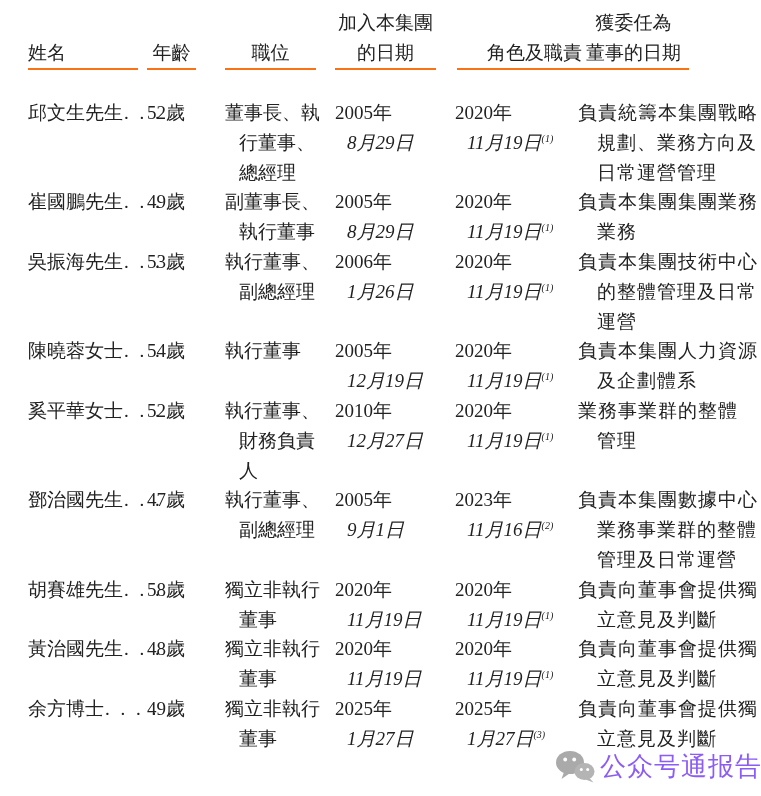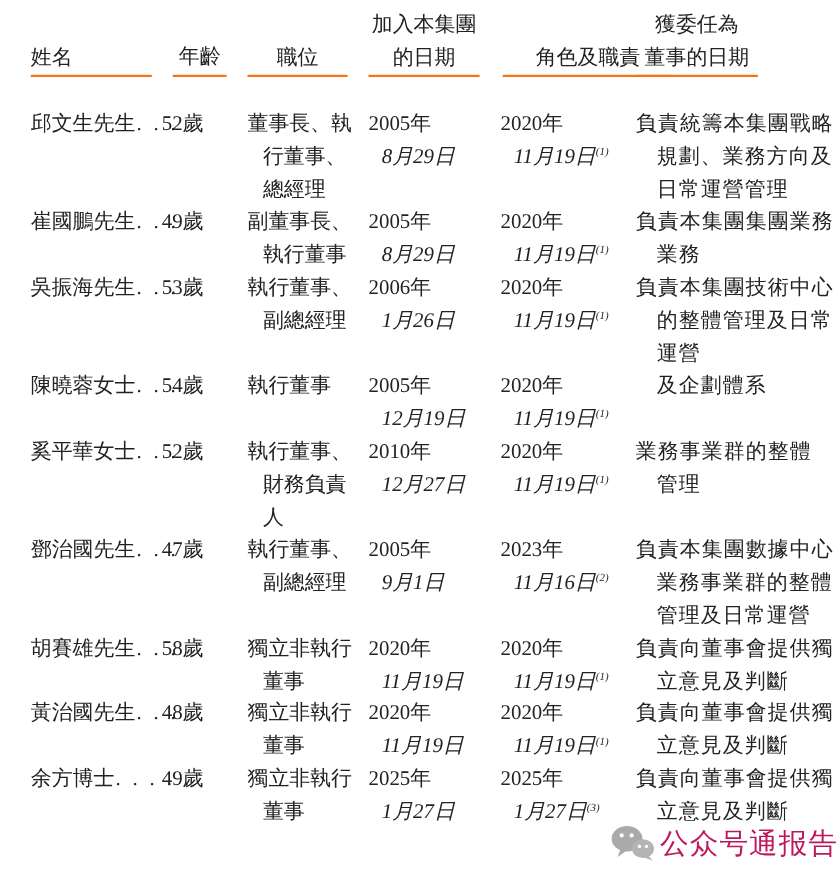--- a/index.html
+++ b/index.html
@@ -20,21 +20,21 @@
     padding-top:8px;
   }
   .hwrap{
     display:flex;flex-direction:column;justify-content:flex-end;
     height:60px;
     border-bottom:2px solid #f97316;
     text-align:center;
   }
   .hl{font-size:19px;line-height:29.8px;white-space:nowrap;}
   .hw-name{width:110px;text-align:left;}
-  .hw-age{width:49px;margin-left:10px;font-family:Liberation Mono, monospace;}
+  .hw-age{width:49px;margin-left:0;}
   .hw-pos{width:91px;}
   .hw-join{width:101px;}
   .hw-appt{width:111px;}
   .hw-roles{width:155px;margin-left:2px;}
   
   .tbody{padding-left:28px;padding-top:28px;}
   .row{
     display:grid;
     grid-template-columns:119px 78px 110px 120px 123px 183px;
   }
@@ -47,21 +47,21 @@
   sup.fn{font-size:10px;vertical-align:7px;letter-spacing:0;line-height:0;}
   
   .watermark{
     position:absolute;left:555px;top:749px;
     display:flex;align-items:center;gap:5px;
     z-index:0;
   }
   .wm-text{
     font-family:"Liberation Sans","DejaVu Sans",sans-serif;
     font-size:26px;line-height:34px;
-    color:#be185d;letter-spacing:1px;white-space:nowrap;
+    color:#8b5cf6;letter-spacing:1px;white-space:nowrap;
   }
 </style>
 </head>
 <body>
 
 <div class="page">
 
   <div class="watermark">
     <span style="display:inline-flex;">
       <svg width="40" height="34" viewBox="0 0 40 34" xmlns="http://www.w3.org/2000/svg">
@@ -214,20 +214,21 @@
           </div>
       <div class="cell">
             <div class="ln">2005年</div>
             <div class="ln ind-date">12月19日</div>
           </div>
       <div class="cell">
             <div class="ln">2020年</div>
             <div class="ln ind-date">11月19日<sup class="fn">(1)</sup></div>
           </div>
       <div class="cell cell-roles">
+            <div class="ln">負責本集團人力資源</div>
             <div class="ln ind-role">及企劃體系</div>
           </div>
     </div>
 
     <div class="row">
       <div class="cell">
         <div class="ln">
           <span>奚平華女士</span><span class="dots">. . .</span>
         </div>
       </div>

